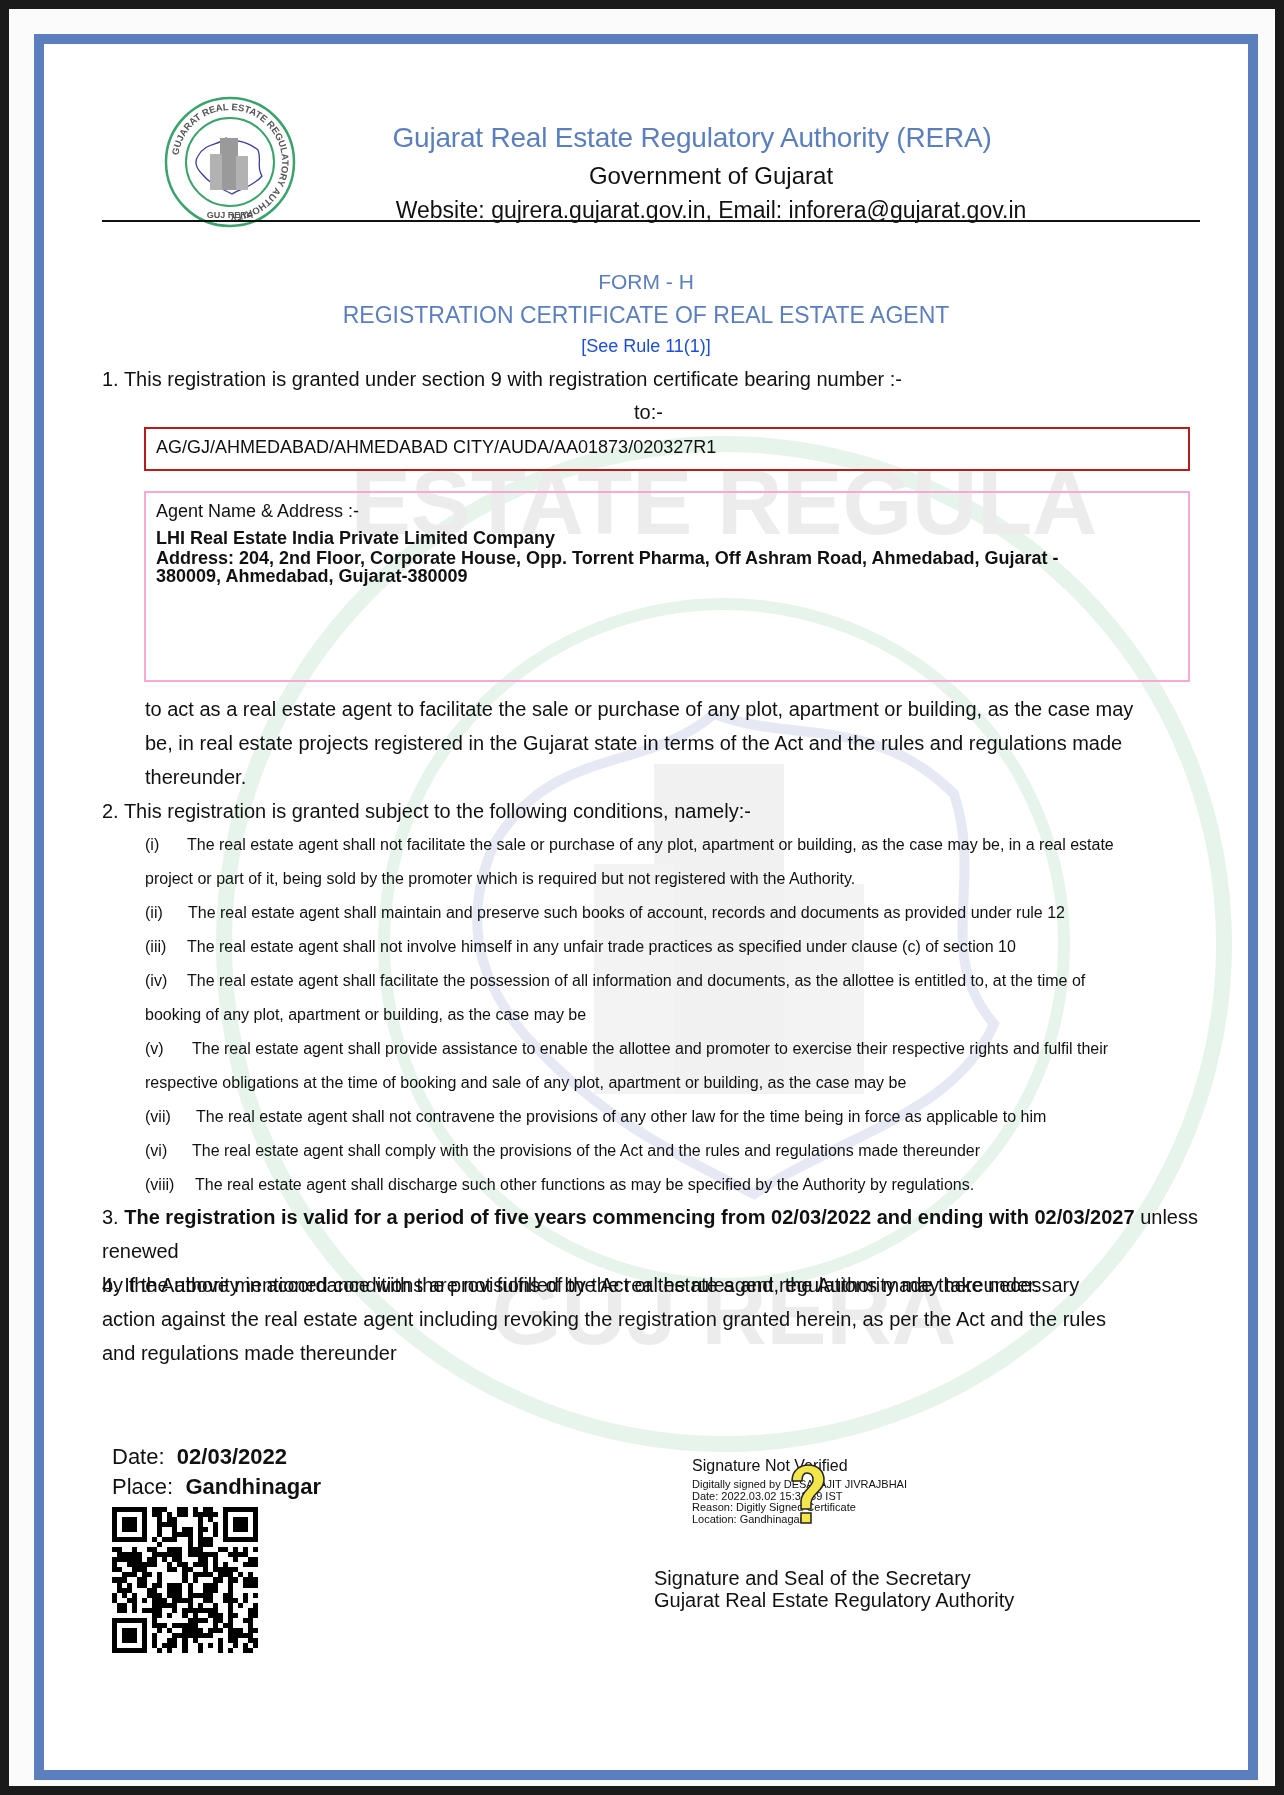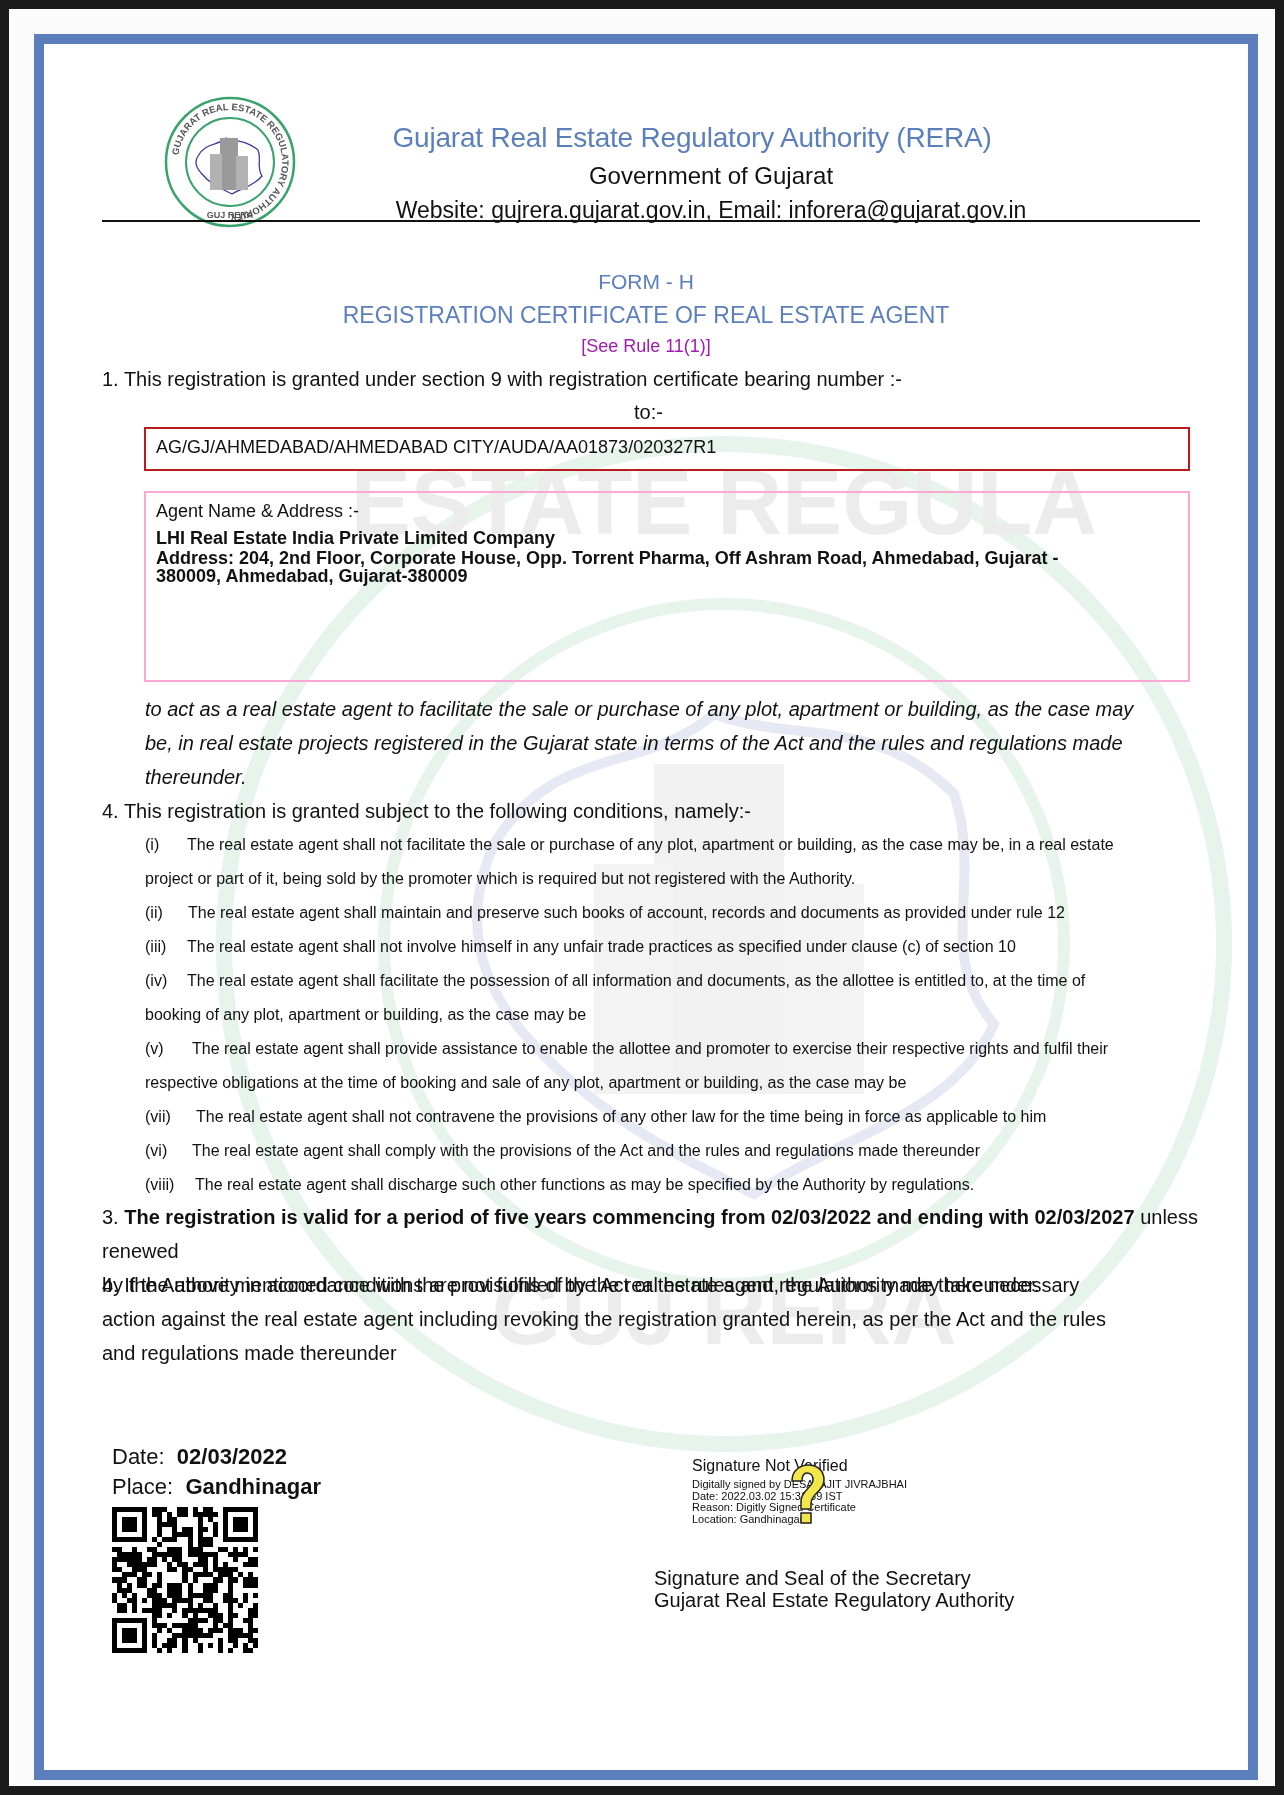--- a/index.html
+++ b/index.html
@@ -16,21 +16,21 @@
   }
   .inner { position:absolute; left:0; top:0; right:0; bottom:0; }
   .watermark { position:absolute; left:150px; top:370px; width:1060px; height:1060px; pointer-events:none; }
   .logo { position:absolute; left:118px; top:50px; width:136px; height:136px; }
   .hdr-title { position:absolute; left:0; right:0; top:78px; text-align:center; font-size:28px; color:#5b7fbd; letter-spacing:-0.2px; padding-left:92px; box-sizing:border-box; }
   .hdr-gov { position:absolute; left:0; right:0; top:118px; text-align:center; font-size:24px; color:#111; padding-left:130px; box-sizing:border-box; }
   .hdr-web { position:absolute; left:0; right:0; top:153px; text-align:center; font-size:23px; color:#111; padding-left:130px; box-sizing:border-box; }
   .hdr-rule { position:absolute; left:58px; width:1098px; top:176px; height:2px; background:#111; }
   .form-h { position:absolute; left:0; right:0; top:226px; text-align:center; font-size:21px; color:#5b7fbd; }
   .cert-title { position:absolute; left:0; right:0; top:258px; text-align:center; font-size:23px; color:#5b7fbd; }
-  .rule-ref { position:absolute; left:0; right:0; top:292px; text-align:center; font-size:18px; color:#a21caf; }
+  .rule-ref { position:absolute; left:0; right:0; top:292px; text-align:center; font-size:18px; color:#1d4ed8; }
   .p1 { position:absolute; left:58px; top:324px; font-size:20px; }
   .to { position:absolute; left:590px; top:357px; font-size:20px; }
   .regbox { position:absolute; left:100px; top:383px; width:1046px; height:44px; border:2px solid #b91c1c; box-sizing:border-box; padding:8px 10px; font-size:18px; }
   .agentbox { position:absolute; left:100px; top:447px; width:1046px; height:191px; border:2px solid #f9a8d4; box-sizing:border-box; padding:8px 10px; }
   .agentbox .lbl { font-size:18px; margin-bottom:6px; }
   .agentbox .name { font-size:18px; font-weight:bold; }
   .agentbox .addr { font-size:18px; font-weight:bold; line-height:18px; }
   .body-text { position:absolute; left:58px; width:1100px; font-size:20px; line-height:34px; }
   .indent { padding-left:43px; }
   .cond { position:absolute; left:101px; width:1056px; font-size:16px; line-height:34px; }
@@ -95,27 +95,27 @@
 
       <div class="agentbox">
         <div class="lbl">Agent Name &amp; Address :-</div>
         <div class="name">LHI Real Estate India Private Limited  Company</div>
         <div class="addr">
           <div>Address: 204, 2nd Floor, Corporate  House, Opp.  Torrent  Pharma, Off Ashram Road, Ahmedabad, Gujarat -</div>
           <div>380009, Ahmedabad, Gujarat-380009</div>
         </div>
       </div>
 
-      <div class="body-text indent" style="top:648px;font-style:italic;">
+      <div class="body-text indent" style="top:648px;">
         <div>to act as a real estate agent to facilitate the sale or purchase of any plot, apartment or building, as the case may</div>
         <div>be, in real estate projects registered in the  Gujarat state in terms of the Act and the rules and regulations made</div>
         <div>thereunder.</div>
       </div>
 
-      <div class="body-text" style="top:750px;">4. This registration is granted subject to the following conditions, namely:-</div>
+      <div class="body-text" style="top:750px;">2. This registration is granted subject to the following conditions, namely:-</div>
 
       <div class="cond" style="top:784px;">
         <div><span class="num" style="width:42px">(i)</span><span>The real estate agent shall not facilitate the sale or purchase of any plot, apartment or building, as the case may be, in a real estate</span></div>
         <div>project or part of it, being sold by the promoter which is required but not registered with the Authority.</div>
         <div><span class="num" style="width:43px">(ii)</span><span>The real estate agent shall maintain and preserve such books of account, records and documents as provided under rule 12</span></div>
         <div><span class="num" style="width:42px">(iii)</span><span>The real estate agent shall not involve himself in any unfair trade practices as specified under clause (c) of section 10</span></div>
         <div><span class="num" style="width:42px">(iv)</span><span>The real estate agent shall facilitate the possession of all information and documents, as the allottee is entitled to, at the time of</span></div>
         <div>booking of any plot, apartment or building, as the case may be</div>
         <div><span class="num" style="width:47px">(v)</span><span>The real estate agent shall provide assistance to enable the allottee and promoter to exercise their respective rights and fulfil their</span></div>
         <div>respective obligations at the time of booking and sale of any plot, apartment or building, as the case may be</div>

